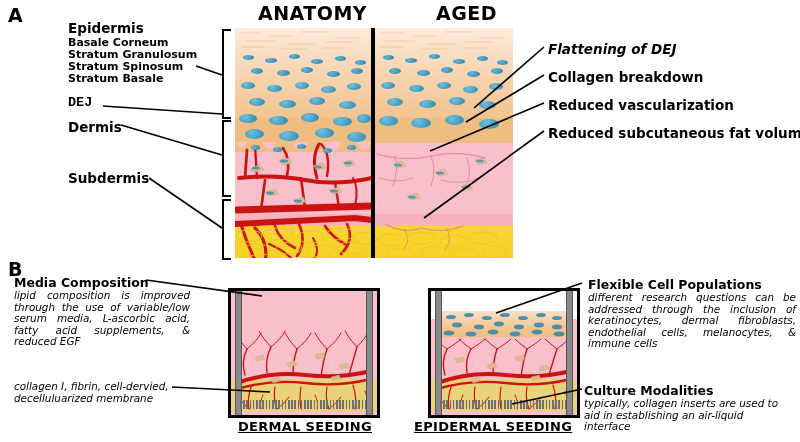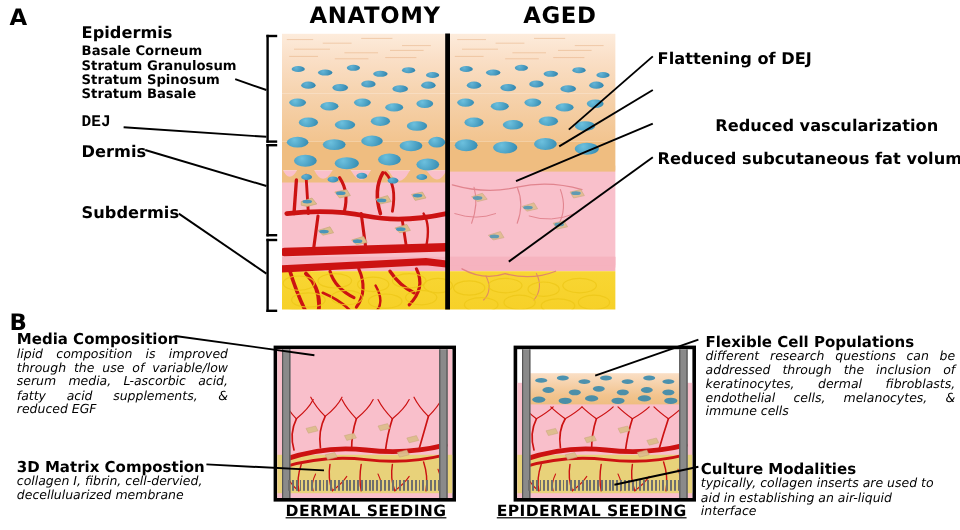--- a/index.html
+++ b/index.html
@@ -59,22 +59,23 @@
 
   <div class="lbl lbl-main" style="left:68px;top:20px;">Epidermis</div>
   <div class="lbl lbl-sub" style="left:68px;top:37px;">Basale Corneum</div>
   <div class="lbl lbl-sub" style="left:68px;top:49px;">Stratum Granulosum</div>
   <div class="lbl lbl-sub" style="left:68px;top:61px;">Stratum Spinosum</div>
   <div class="lbl lbl-sub" style="left:68px;top:73px;">Stratum Basale</div>
   <div class="lbl lbl-main" style="left:68px;top:95px;font-family:Liberation Mono, monospace;">DEJ</div>
   <div class="lbl lbl-main" style="left:68px;top:119px;">Dermis</div>
   <div class="lbl lbl-main" style="left:68px;top:170px;">Subdermis</div>
 
-  <div class="lbl lbl-main" style="left:548px;top:41px;">Flattening of DEJ</div>
-  <div class="lbl lbl-main" style="left:548px;top:97px;margin-left:48px;">Reduced vascularization</div>
+  <div class="lbl lbl-main" style="left:548px;top:41px;font-style:italic;">Flattening of DEJ</div>
+  <div class="lbl lbl-main" style="left:548px;top:69px;">Collagen breakdown</div>
+  <div class="lbl lbl-main" style="left:548px;top:97px;">Reduced vascularization</div>
   <div class="lbl lbl-main" style="left:548px;top:125px;">Reduced subcutaneous fat volume</div>
 
   <div class="bracket" style="left:222px;top:29px;height:86px;"></div>
   <div class="bracket" style="left:222px;top:120px;height:73px;"></div>
   <div class="bracket" style="left:222px;top:199px;height:57px;"></div>
 
   <div class="anat">
     <div class="band corneum"></div>
     <div class="band gran"></div>
     <div class="band spin"></div>
@@ -288,21 +289,20 @@
   </div>
 
   <div class="panel-letter" style="left:8px;top:258px;">B</div>
 
   <div class="binfo" style="left:14px;top:275px;width:176px;">
     <div class="t">Media Composition</div>
     <div class="d">lipid composition is improved through the use of variable/low serum media, L-ascorbic acid, fatty acid supplements, &amp; reduced EGF</div>
   </div>
 
   <div class="binfo" style="left:14px;top:381px;width:178px;">
-    <div class="t">3D Matrix Compostion</div>
     <div class="d nj">collagen I, fibrin, cell-dervied, decelluluarized membrane</div>
   </div>
 
   <div class="binfo" style="left:588px;top:277px;width:208px;">
     <div class="t">Flexible Cell Populations</div>
     <div class="d">different research questions can be addressed through the inclusion of keratinocytes, dermal fibroblasts, endothelial cells, melanocytes, &amp; immune cells</div>
   </div>
 
   <div class="binfo" style="left:584px;top:383px;width:206px;">
     <div class="t">Culture Modalities</div>

